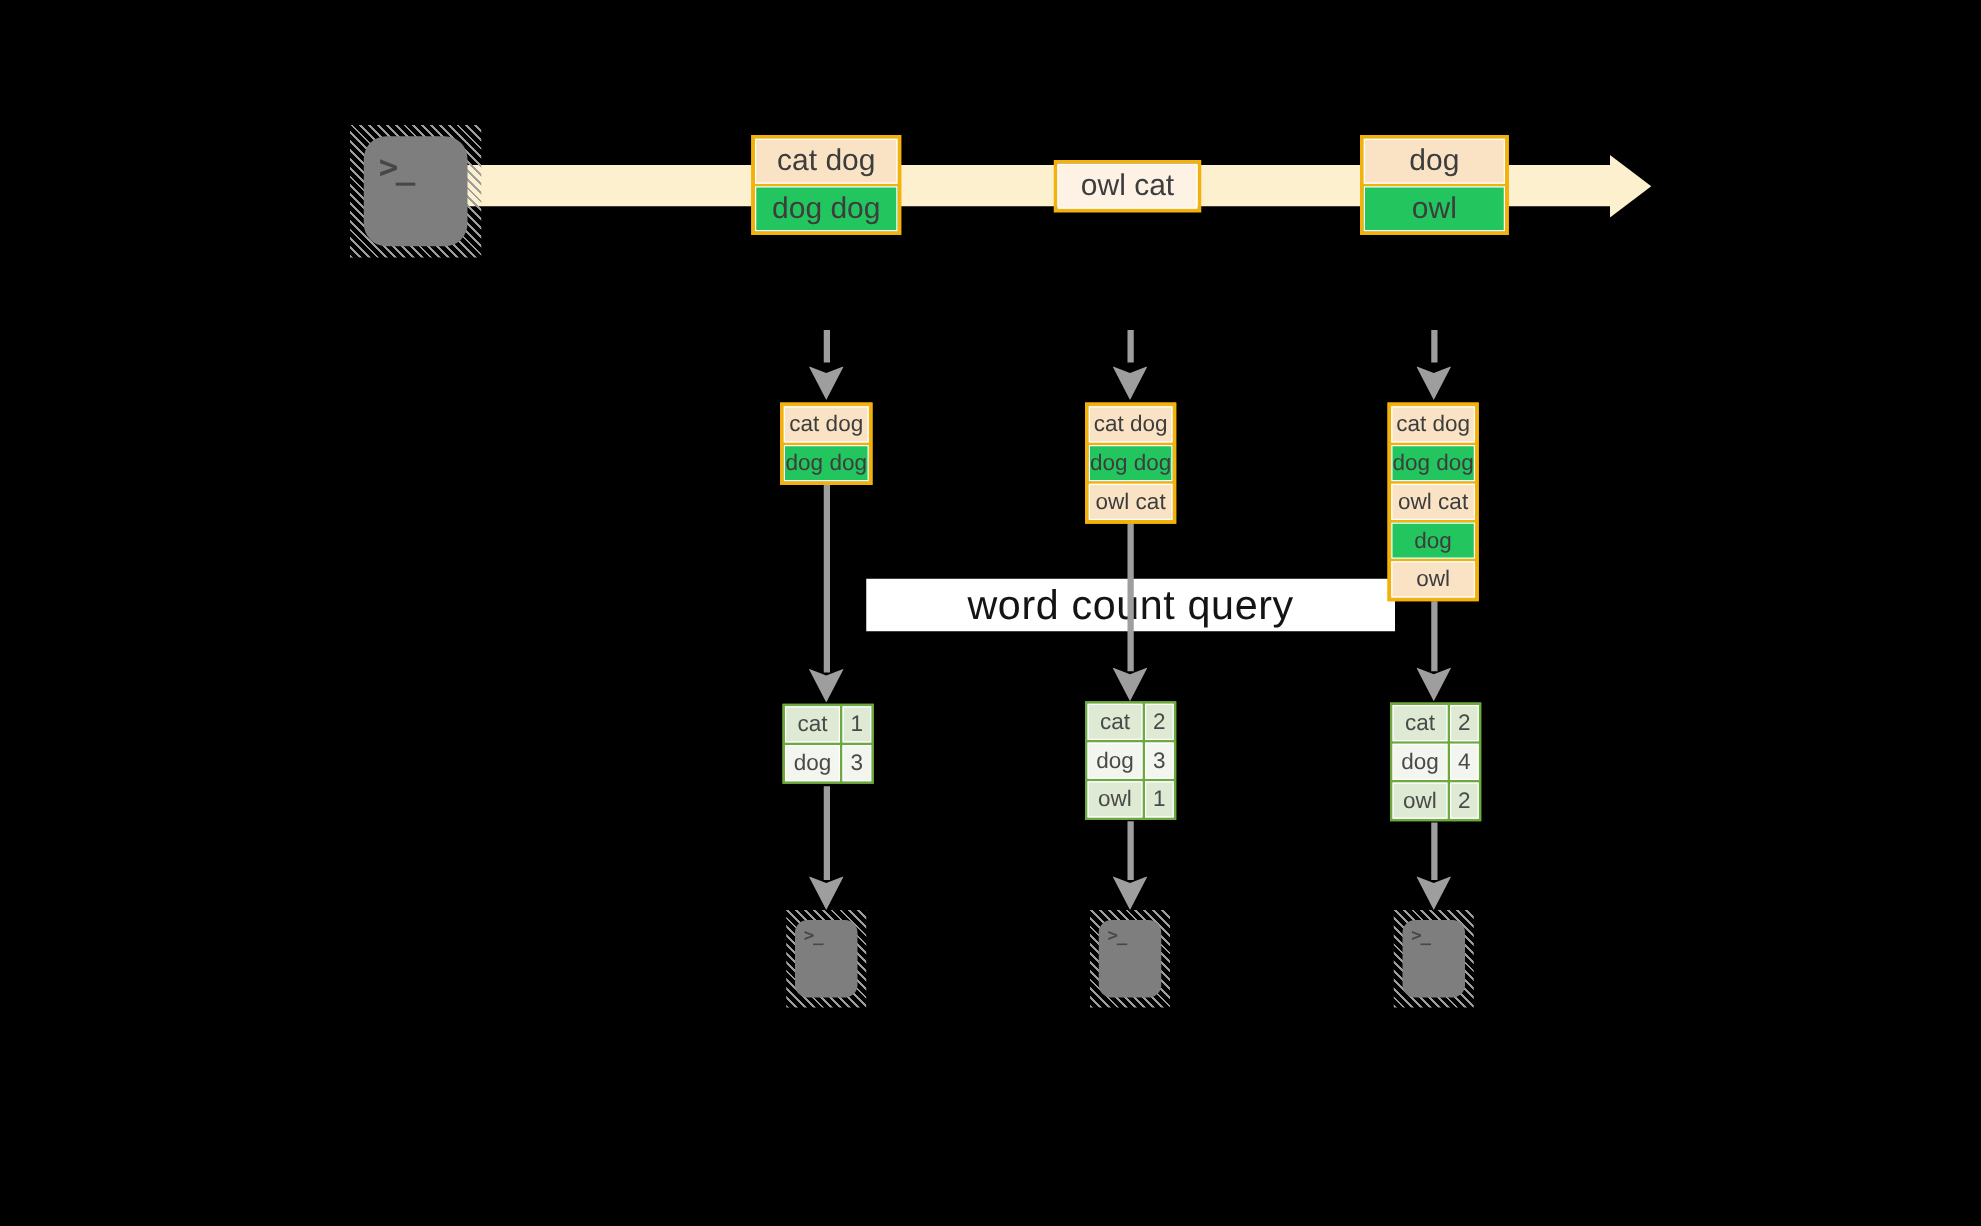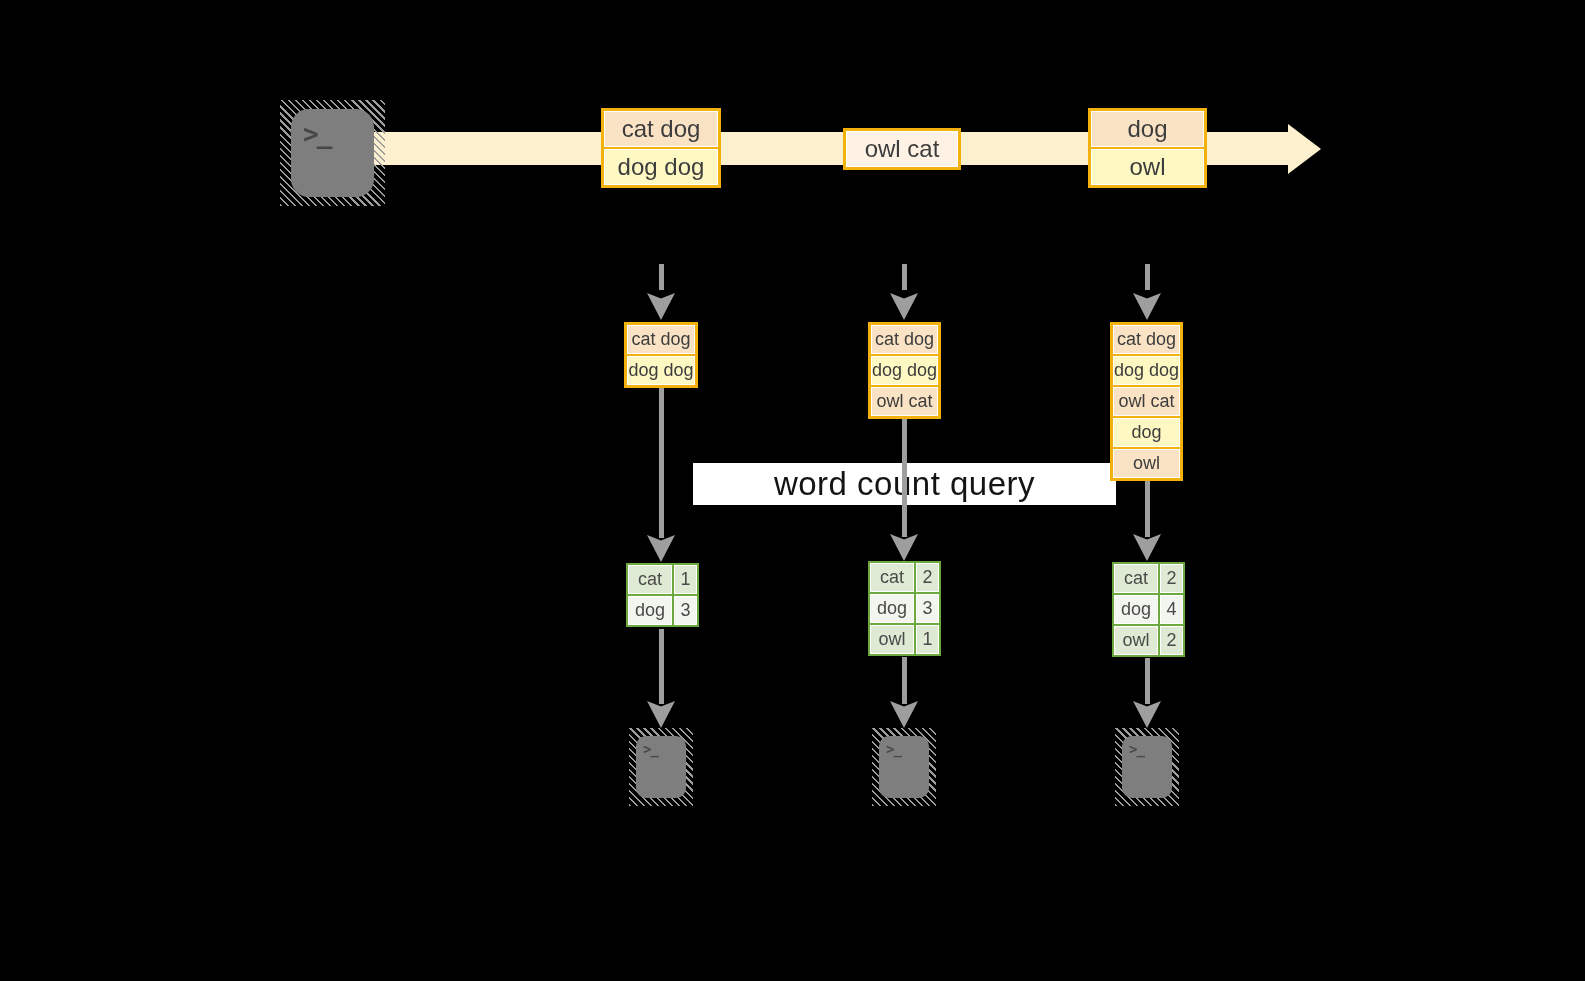--- a/index.html
+++ b/index.html
@@ -18,21 +18,21 @@
   .term-inner { position:absolute; background:#7E7E7E; }
   .term-lg .term-inner { inset:9px 11px; border-radius:18px; }
   .term-sm .term-inner { inset:8px 7px; border-radius:10px; }
   .prompt { position:absolute; font-family:"DejaVu Sans Mono",monospace; font-weight:bold; color:#474747; }
   .term-lg .prompt { left:12px; top:10px; font-size:26px; letter-spacing:-2px; }
   .term-sm .prompt { left:7px; top:5px; font-size:14px; letter-spacing:-1px; }
   
   .abox { position:absolute; background:#F2B10B; border:3px solid #F2B10B;
     display:flex; flex-direction:column; gap:2px; z-index:3; }
   .acell { border:1.5px solid #FFFFFF; display:flex; align-items:center; justify-content:center;
-    color:#3D3D3D; background:#fef9c3; white-space:nowrap; }
+    color:#3D3D3D; background:#22c55e; white-space:nowrap; }
   .abox .acell:nth-child(odd) { background:#FAE3C5; }
   .abox.start-cream .acell:nth-child(odd) { background:#FDF2E4; }
   .abox.start-cream .acell:nth-child(even) { background:#FAE3C5; }
   .abox.big .acell { height:36px; font-size:24px; padding:0 6px; }
   .abox.stack .acell { height:29px; font-size:18px; padding:0 4px; }
   
   .gtable { position:absolute; background:#6CA93F; border:2.5px solid #6CA93F;
     display:grid; grid-template-columns:44px 23px; grid-auto-rows:29px; gap:2px; z-index:3; }
   .gcell { border:1.5px solid #FFFFFF; display:flex; align-items:center; justify-content:center;
     font-size:18px; color:#4A4A4A; background:#F2F6EE; }

